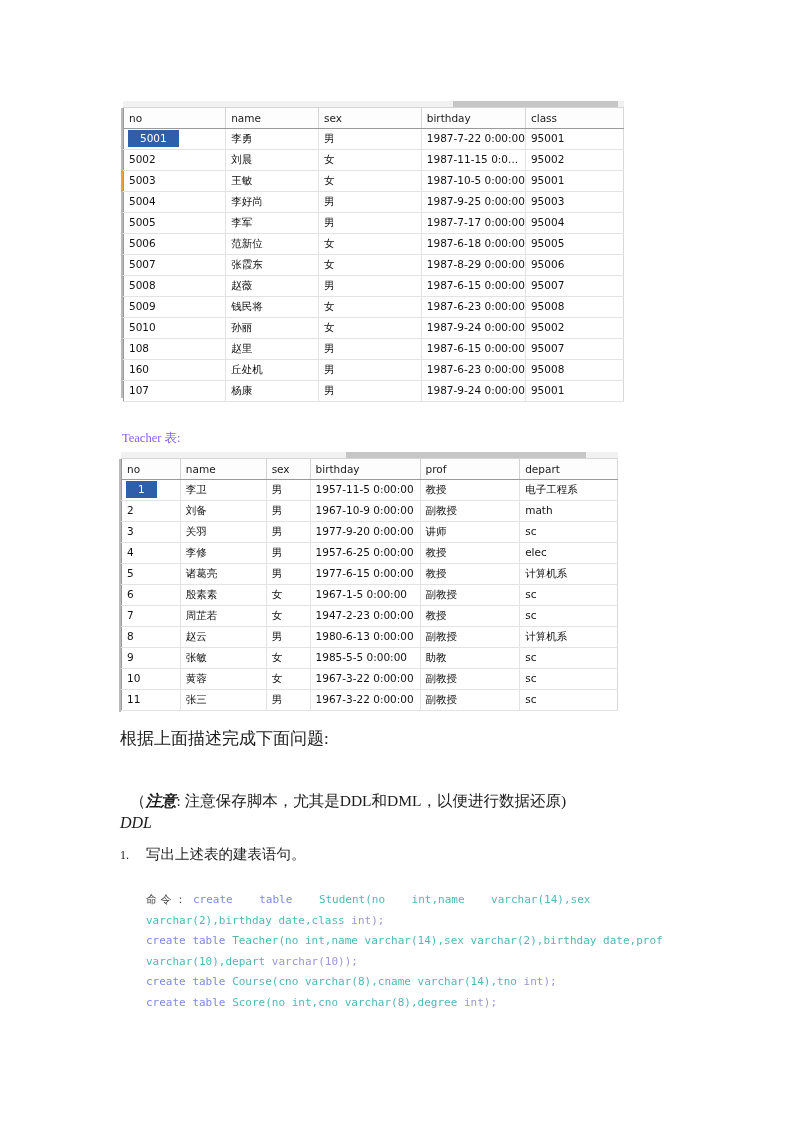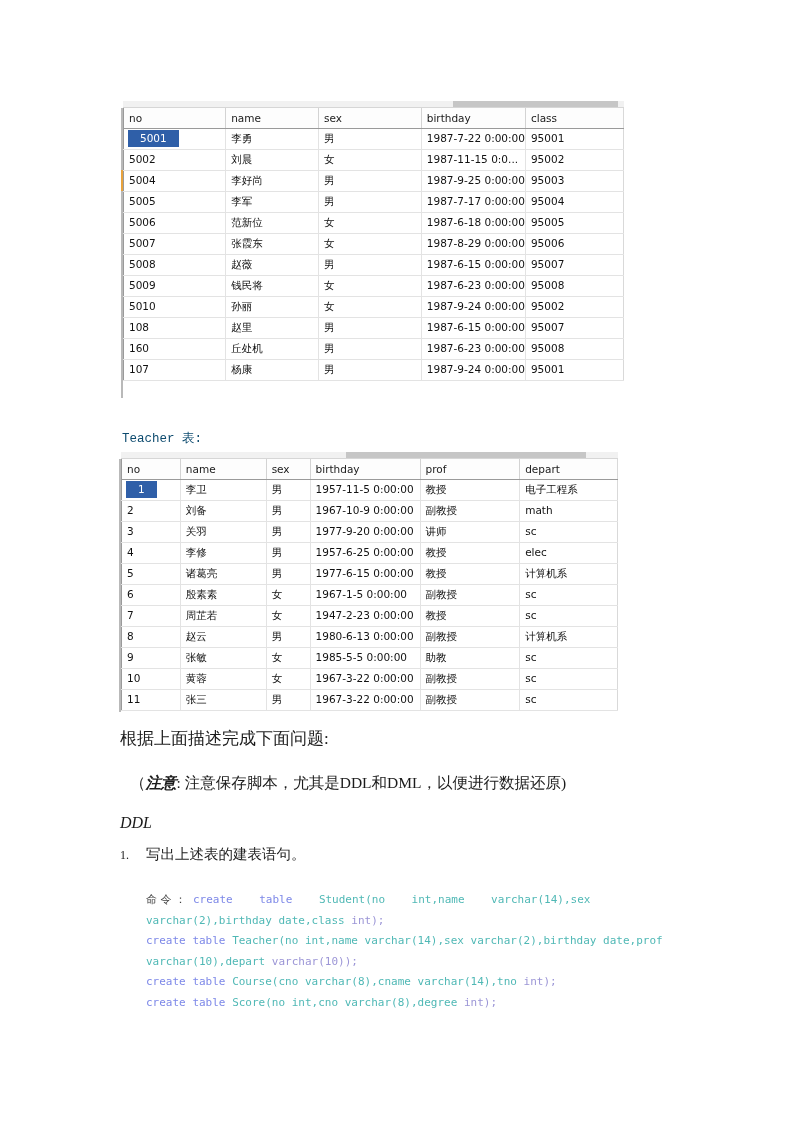--- a/index.html
+++ b/index.html
@@ -107,23 +107,23 @@
   }
   .left-rail {
     position: absolute;
     width: 2px;
     background: #b9b9b9;
   }
 
   
   .caption {
     position: absolute;
-    font-family: Liberation Mono, monospace;
+    font-family: Liberation Serif, serif;
     font-size: 12.5px;
-    color: #0c4a6e;
+    color: #8b5cf6;
     white-space: nowrap;
   }
   .para {
     position: absolute;
     font-family: "Liberation Serif", "DejaVu Serif", serif;
     color: #1b1b1b;
     white-space: nowrap;
   }
   .para-lead   { font-size: 17px; }
   .para-note   { font-size: 15.5px; }
@@ -189,20 +189,27 @@
             <td>男</td>
             <td>1987-7-22 0:00:00</td>
             <td>95001</td>
           </tr>
           <tr>
             <td>5002</td>
             <td>刘晨</td>
             <td>女</td>
             <td>1987-11-15 0:0...</td>
             <td>95002</td>
+          </tr>
+          <tr>
+            <td>5003</td>
+            <td>王敏</td>
+            <td>女</td>
+            <td>1987-10-5 0:00:00</td>
+            <td>95001</td>
           </tr>
           <tr>
             <td>5004</td>
             <td>李好尚</td>
             <td>男</td>
             <td>1987-9-25 0:00:00</td>
             <td>95003</td>
           </tr>
           <tr>
             <td>5005</td>
@@ -387,21 +394,21 @@
             <td>副教授</td>
             <td>sc</td>
           </tr>
         </tbody>
     </table>
   </div>
   <div class="left-rail" style="left:119px; top:459px; height:253px;"></div>
 
   <div class="para para-lead" style="left:120px; top:727px;">根据上面描述完成下面问题:</div>
 
-  <div class="para para-note" style="left:130px; top:773px;">
+  <div class="para para-note" style="left:130px; top:791px;">
     <span>（</span><span class="note-strong">注意</span><span>:</span>&nbsp;<span>注意保存脚本，尤其是DDL和DML，以便进行数据还原)</span>
   </div>
 
   <div class="para heading-ddl" style="left:120px; top:814px;font-style:italic;">DDL</div>
 
   <div class="list-item" style="left:120px; top:845px;">
     <span class="list-num">1.</span><span>写出上述表的建表语句。</span>
   </div>
 
   <div class="code" style="left:146px; top:890px; width:535px;" id="code-block"><span class="c-cmd">命 令 ：  </span><span><span class="c-kw">create</span>    <span class="c-kw">table</span>    <span class="c-id">Student(no</span>    <span class="c-id">int,name</span>    <span class="c-id">varchar(14),sex</span> <span class="c-id">varchar(2),birthday</span> <span class="c-id">date,class</span> <span class="c-type">int);</span></span>

